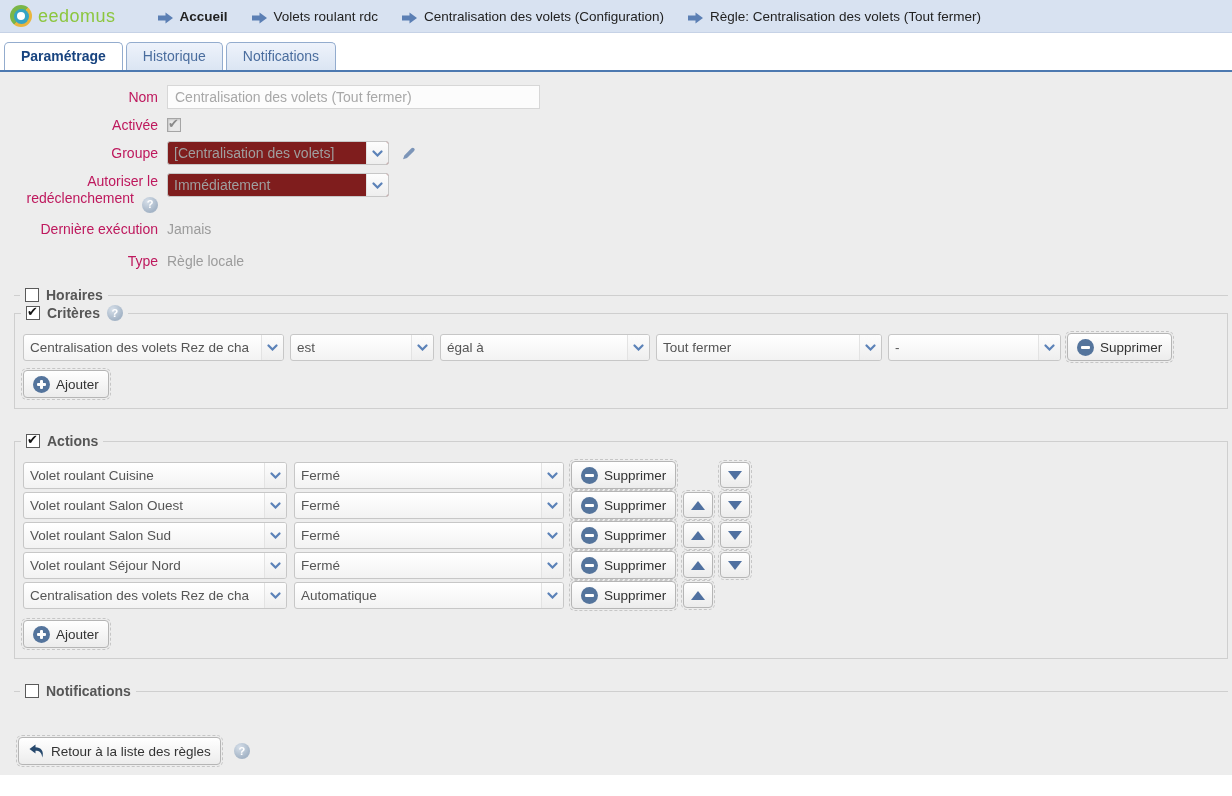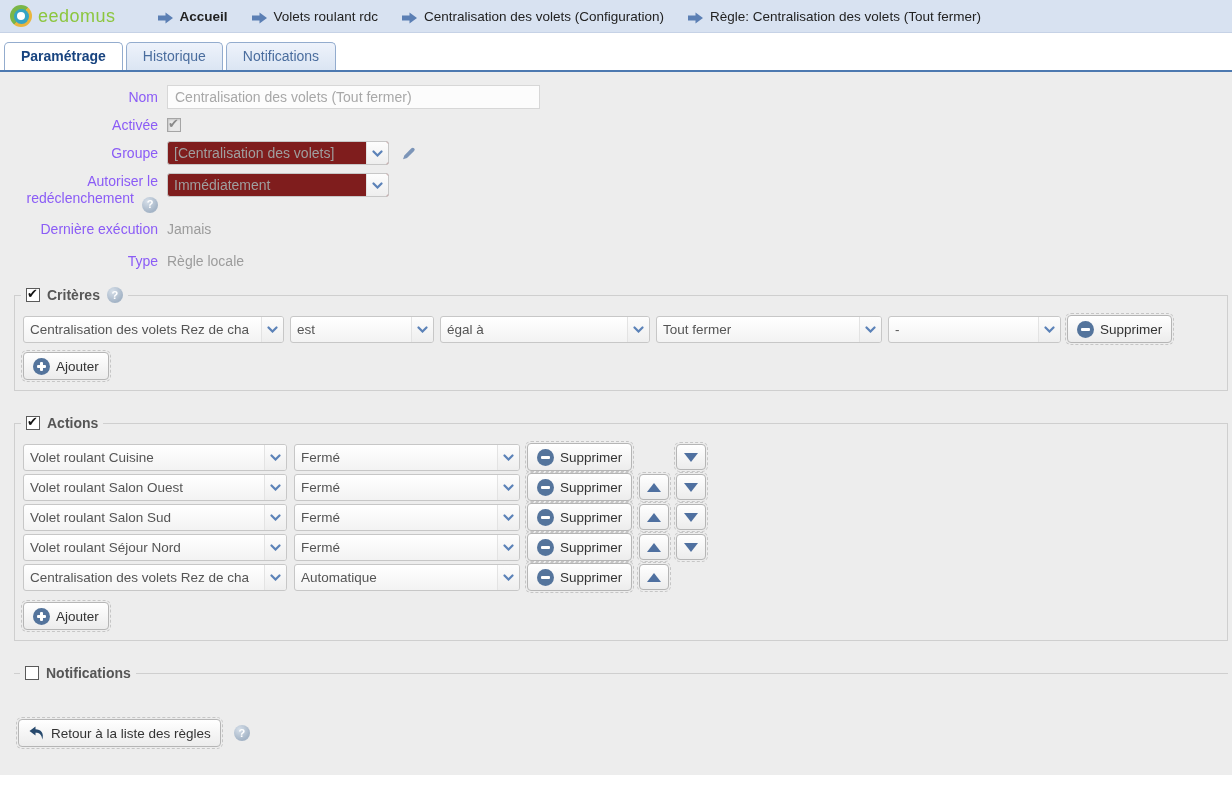--- a/index.html
+++ b/index.html
@@ -28,36 +28,36 @@
   .tab { border:1px solid #93acce; border-bottom:none; border-radius:5px 5px 0 0;
     padding:5px 16px 6px; font-size:14px; color:#4a6d9e;
     background:linear-gradient(#eef3fb,#dbe5f3); cursor:pointer; }
   .tab.active { background:#fff; color:#17437f; font-weight:bold; }
   .tabline { height:2px; background:#4d79b0; }
 
   
   .content { background:#ededed; min-height:703px; padding-top:13px; }
 
   .frow { display:flex; align-items:center; margin:0 0 8px; }
-  .flabel { width:167px; text-align:right; padding-right:9px; font-size:14px; color:#8b5cf6; flex:none; }
+  .flabel { width:167px; text-align:right; padding-right:9px; font-size:14px; color:#be185d; flex:none; }
   .flabel2 { line-height:17px; }
   .static-val { font-size:14px; color:#9c9c9c; }
 
   .txt { width:373px; height:24px; border:1px solid #d7d7d7; background:#fcfcfc;
     color:#a8a8a8; font-size:14px; padding:0 7px; font-family:"Liberation Sans", sans-serif; }
 
   
   .sel { height:27px; background:linear-gradient(#ffffff,#f3f3f3); border:1px solid #c7c7c7;
     border-radius:3px; display:flex; align-items:center; overflow:hidden; cursor:pointer; flex:none; }
   .sel-text { flex:1; font-size:13.5px; color:#555; padding:0 6px; white-space:nowrap; overflow:hidden; }
   .sel-btn { width:22px; align-self:stretch; display:flex; align-items:center; justify-content:center;
     border-left:1px solid #e3e3e3; background:linear-gradient(#fdfdfd,#eeeeee); flex:none; }
   .sel.dim { background:#7f1d1d; height:24px; }
   .sel.dim .sel-text { color:#9f9f9f; font-size:14px; }
-  .w222{width:222px} .w260{width:264px} .w270{width:226px}
+  .w222{width:222px} .w260{width:264px} .w270{width:270px}
   .w261{width:261px} .w182{width:144px} .w210{width:210px} .w220{width:226px} .w165{width:173px}
 
   
   .cb { width:14px; height:14px; background:#fff; border:1px solid #5a5a5a; display:inline-block;
     position:relative; cursor:pointer; flex:none; }
   .cb.checked::after { content:"\2714"; position:absolute; left:0; top:-3px; font-size:13px; color:#111; }
   .cb.dim { background:#e9e9e9; border:1px solid #a5a5a5; box-shadow:inset 1px 1px 2px rgba(0,0,0,.15); }
   .cb.dim::after { color:#8a8a8a; }
 
   
@@ -204,20 +204,26 @@
   <div class="frow" style="margin-bottom:16px;">
     <label class="flabel">Dernière exécution</label>
     <span class="static-val">Jamais</span>
   </div>
 
   <div class="frow" style="margin-bottom:18px;">
     <label class="flabel">Type</label>
     <span class="static-val">Règle locale</span>
   </div>
 
+  <fieldset class="fs collapsed mt16 mb22">
+    <legend>
+      <span class="cb"></span>
+      <span class="fs-title">Horaires</span>
+    </legend>
+  </fieldset>
 
   <fieldset class="fs" style="margin-bottom:24px;">
     <legend>
       <span class="cb checked"></span>
       <span class="fs-title">Critères</span>
       <span class="help"></span>
     </legend>
 
     <div class="crit-row">
       <div class="sel w261">

